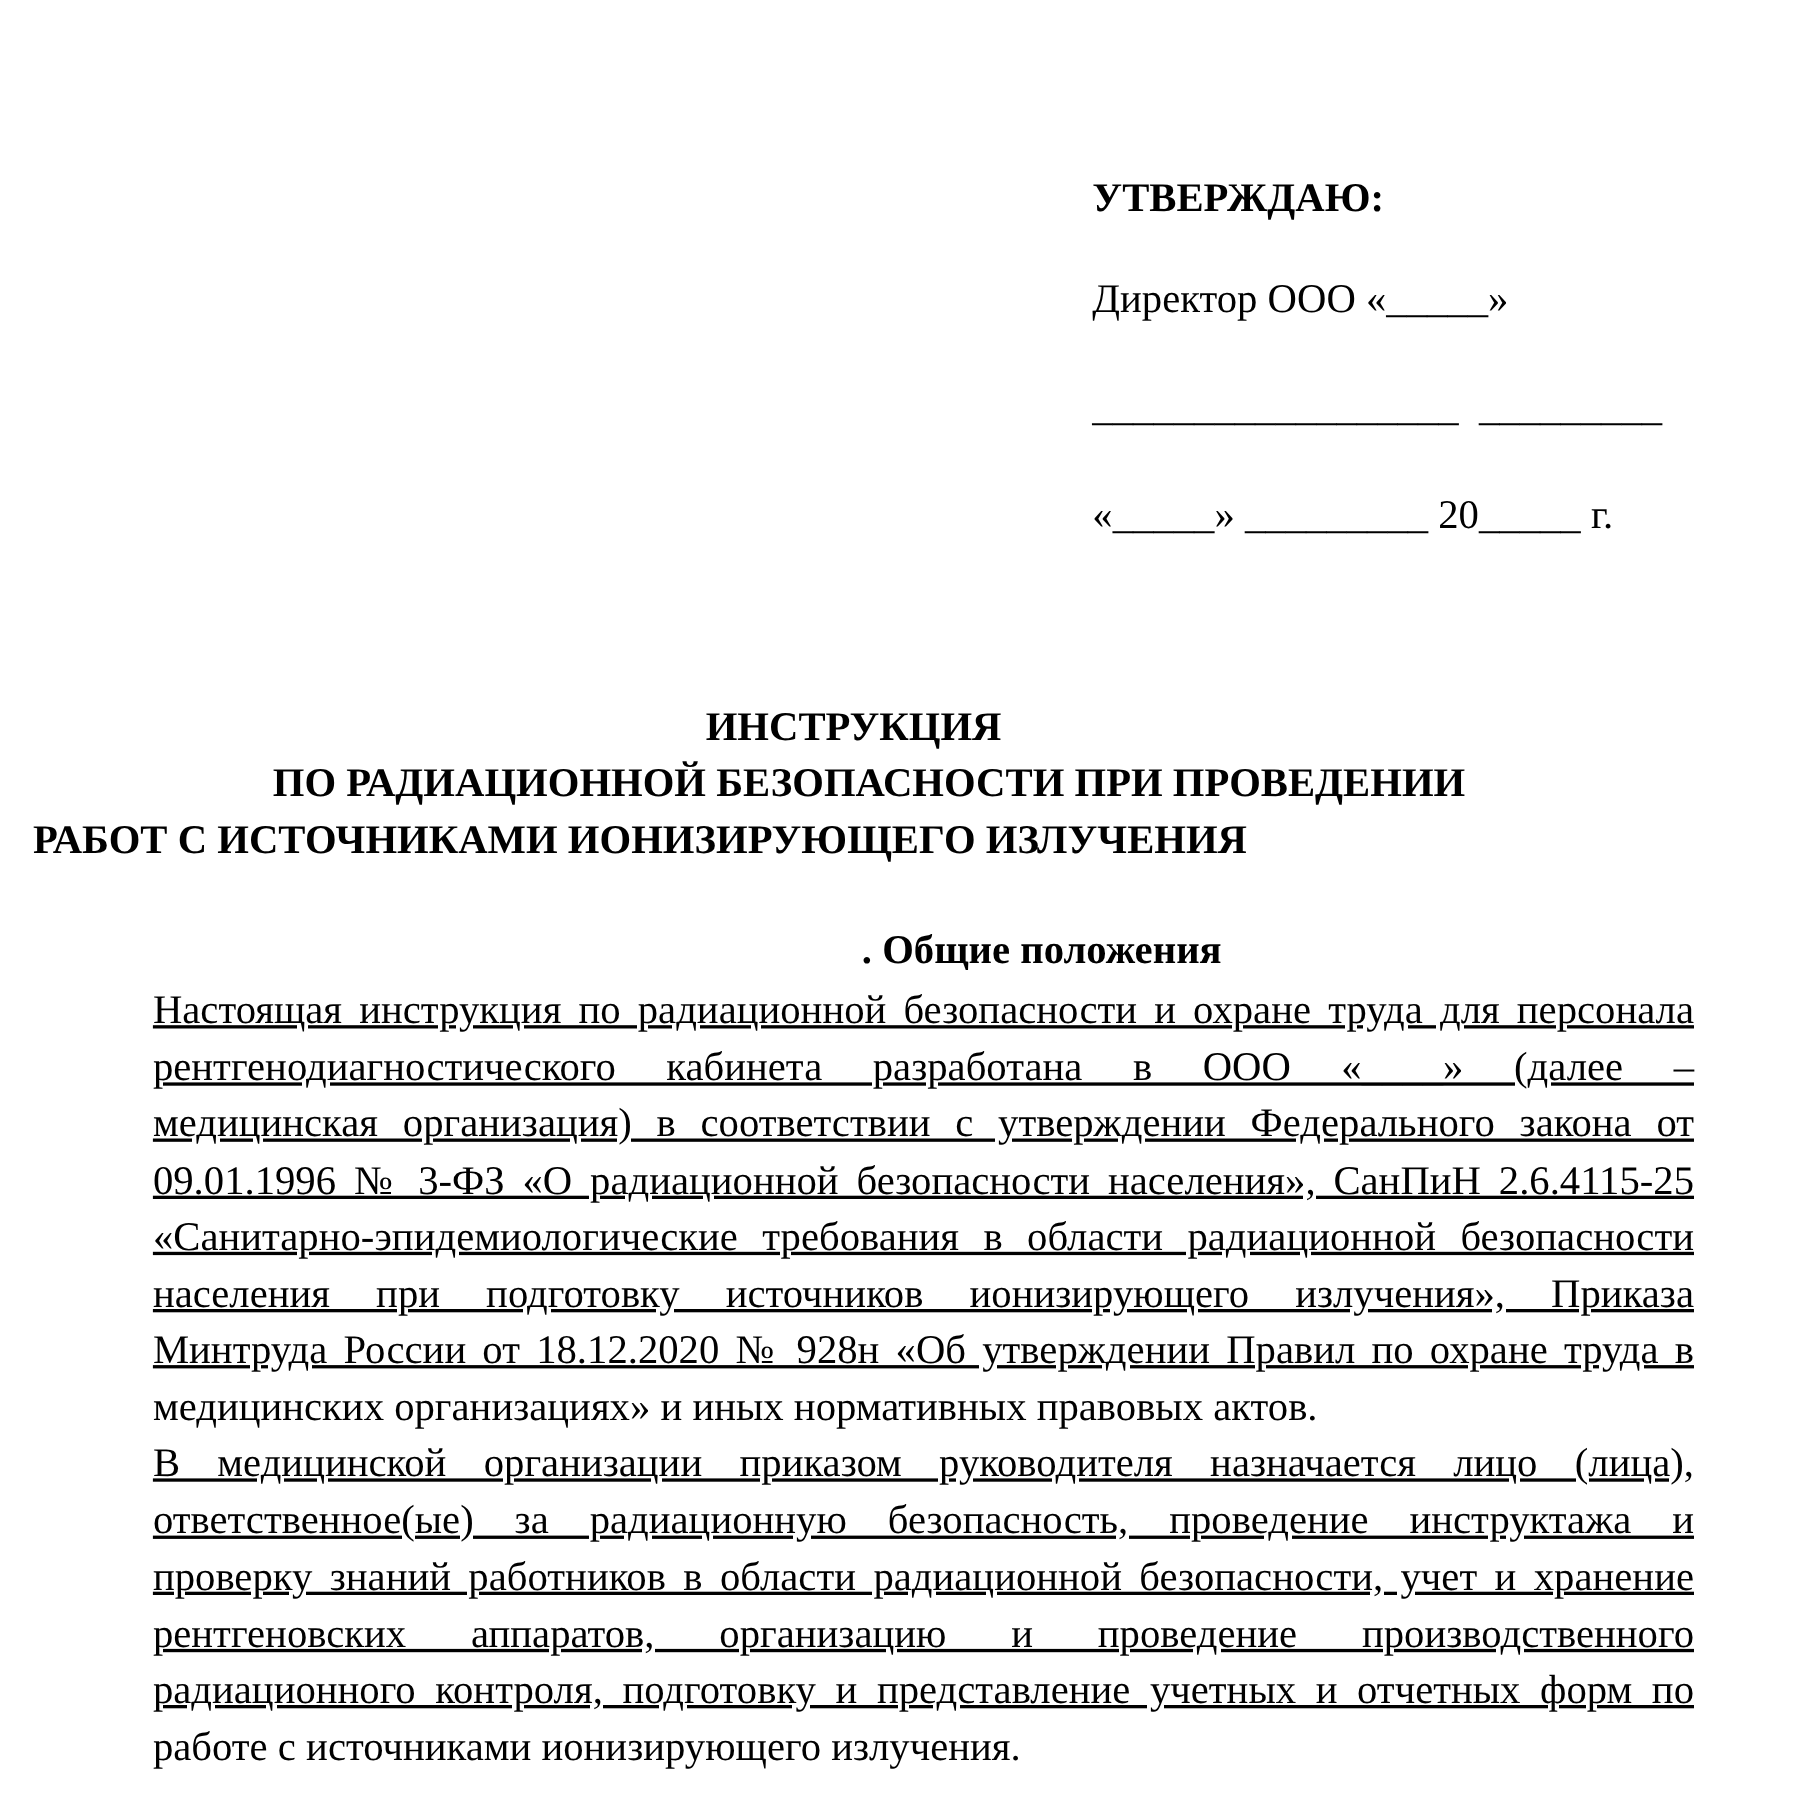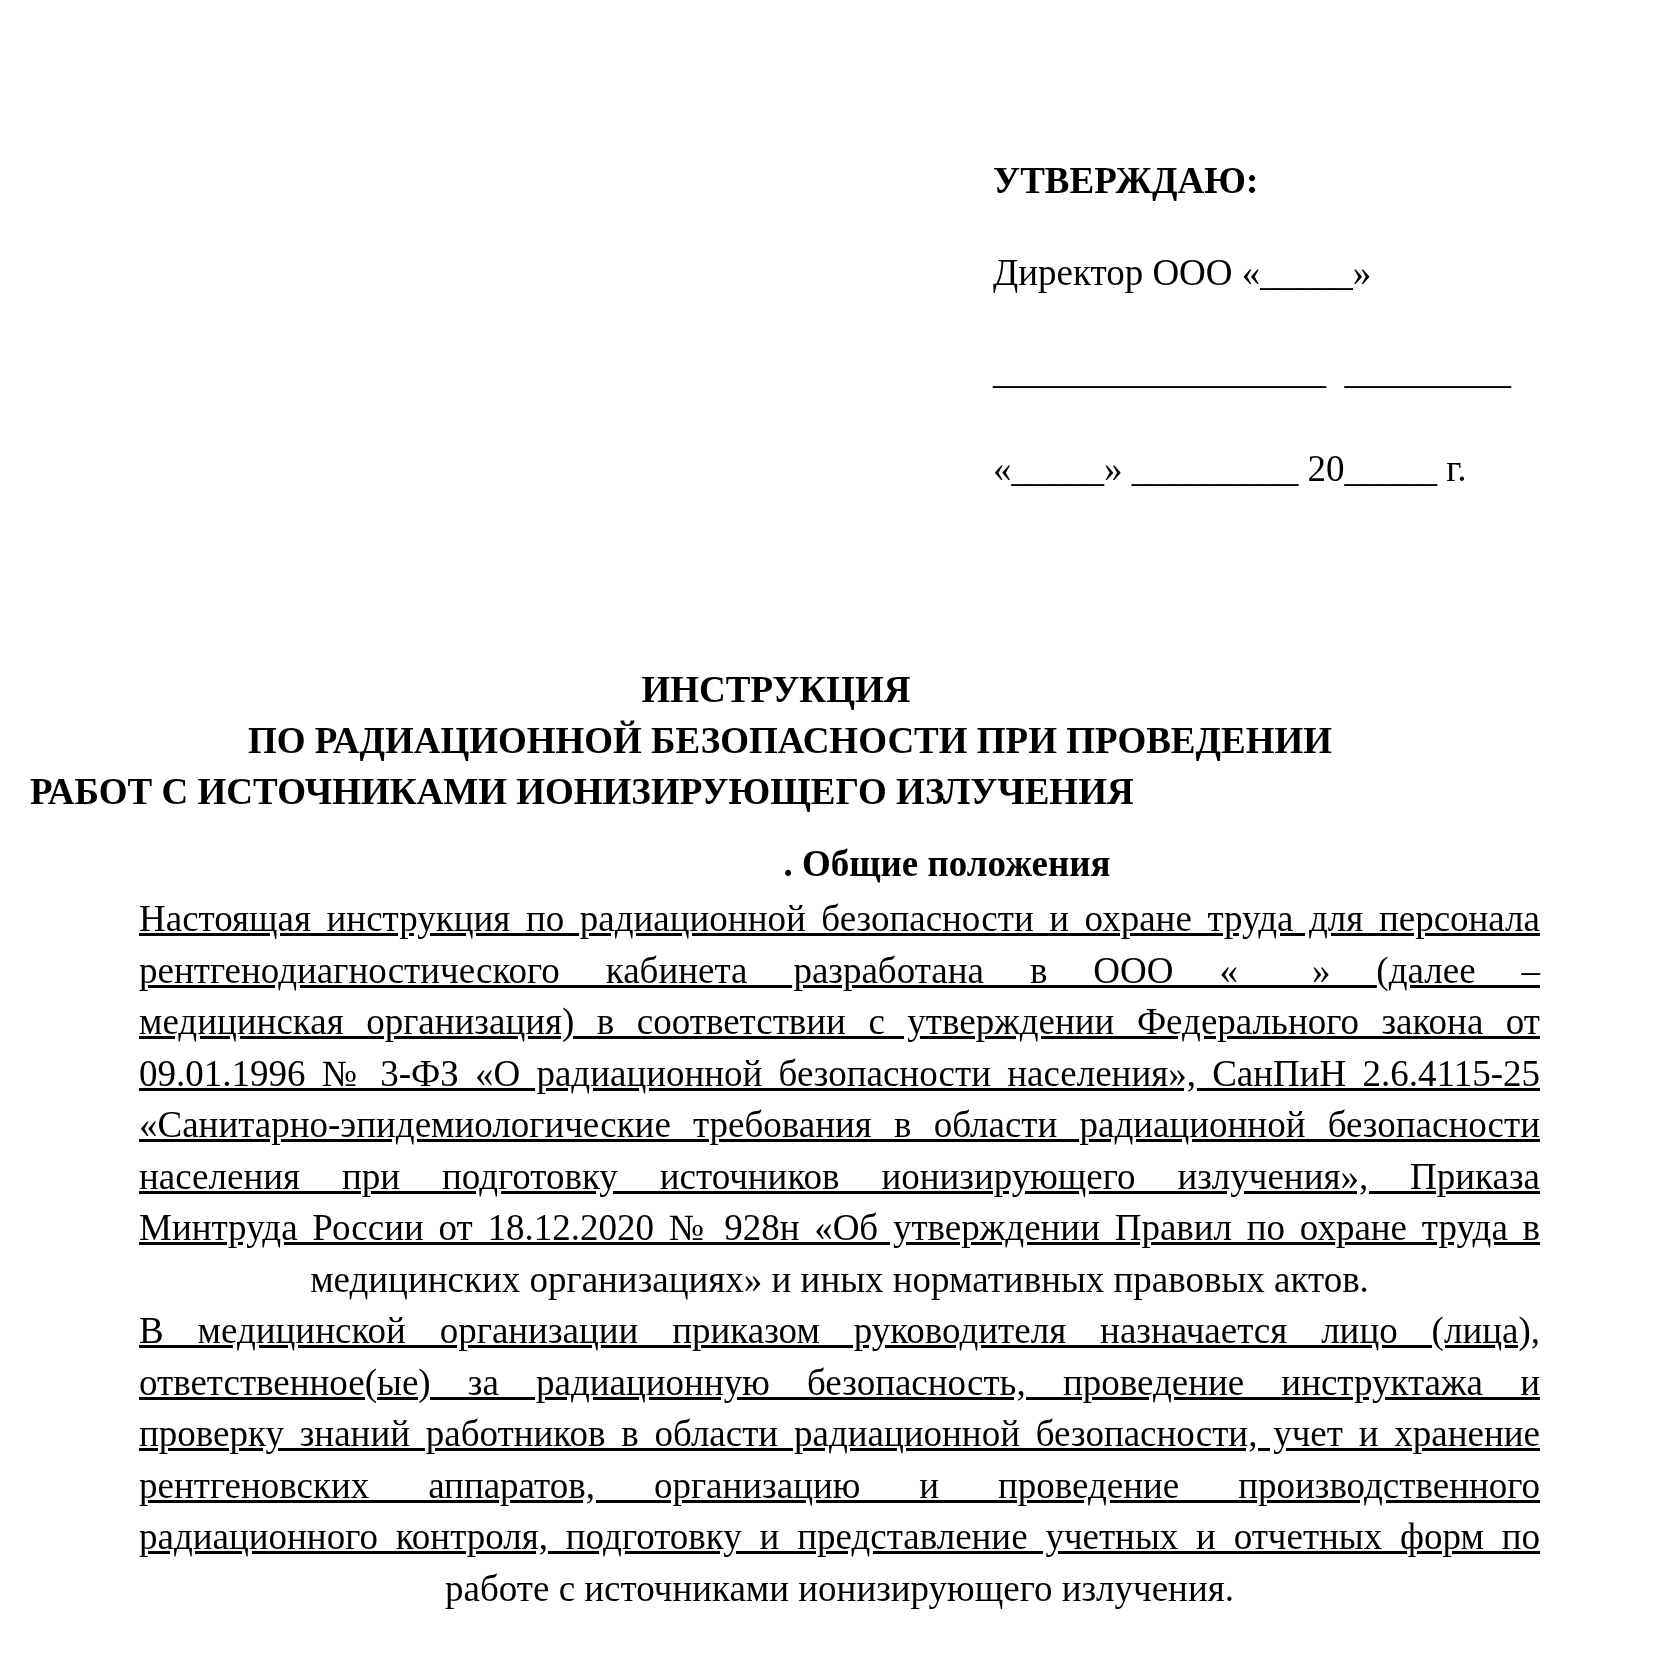--- a/index.html
+++ b/index.html
@@ -36,21 +36,21 @@
       box-sizing: border-box;
     }
     .approval .line {
       height: 98px;
       white-space: pre;
     }
     .doc-title {
       position: absolute;
       left: 0;
       width: 1332px;
-      top: 664px;
+      top: 636px;
       font-weight: bold;
       font-size: 37px;
       line-height: 51px;
     }
     .doc-title div {
       white-space: pre;
     }
     .t1 { text-align: center; padding-left: 220px; }
     .t2 { text-align: right; padding-left: 142px; }
     .t3 { padding-left: 30px; }
@@ -80,21 +80,21 @@
     }
     .body-text .justified-line {
       display: block;
       text-align: justify;
       text-align-last: justify;
       white-space: nowrap;
       text-decoration: underline;
     }
     .body-text .last-line {
       display: block;
-      text-align: center;
+      text-align: left;
       white-space: nowrap;
     }
   </style>
 </head>
 <body>
 
 <div class="page">
 
   <div class="approval">
     <div class="approve-title">УТВЕРЖДАЮ:</div>

